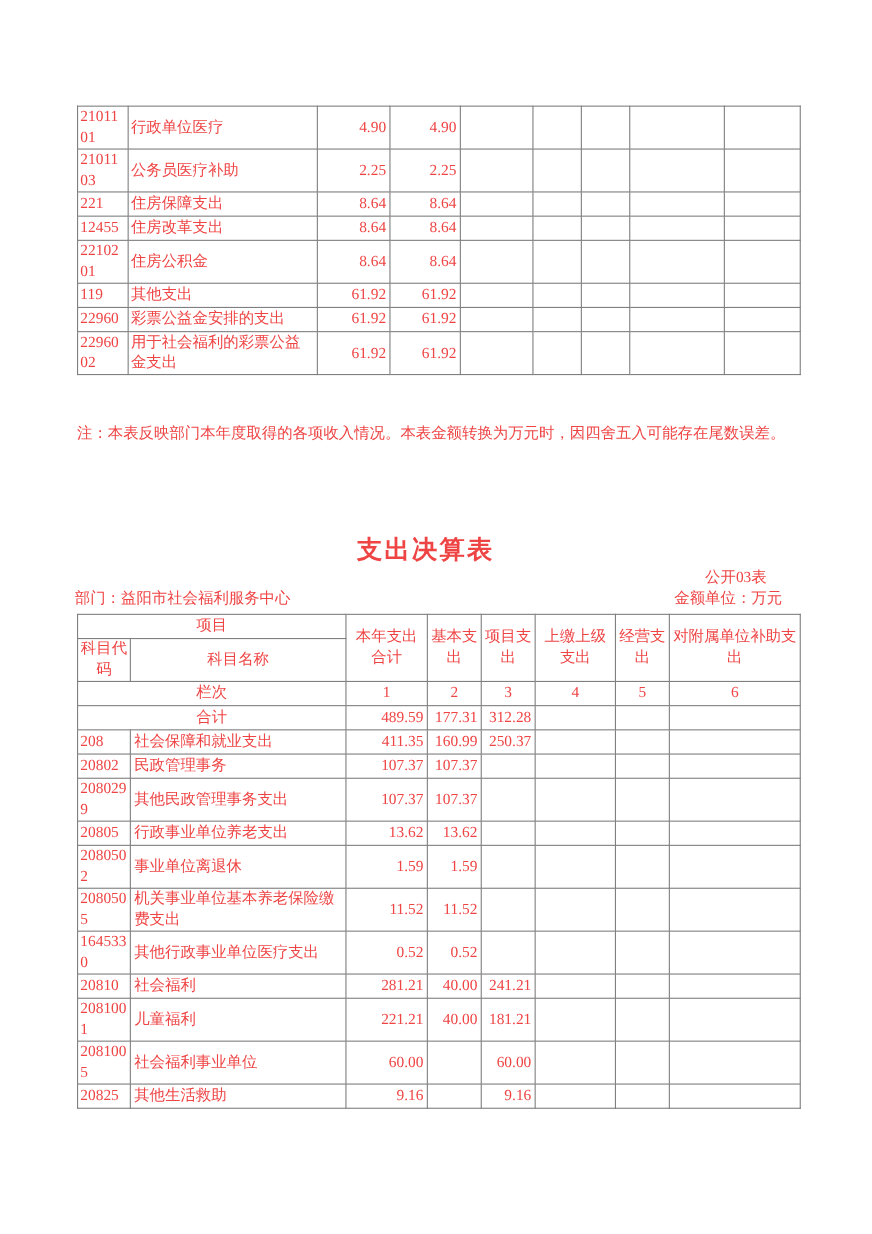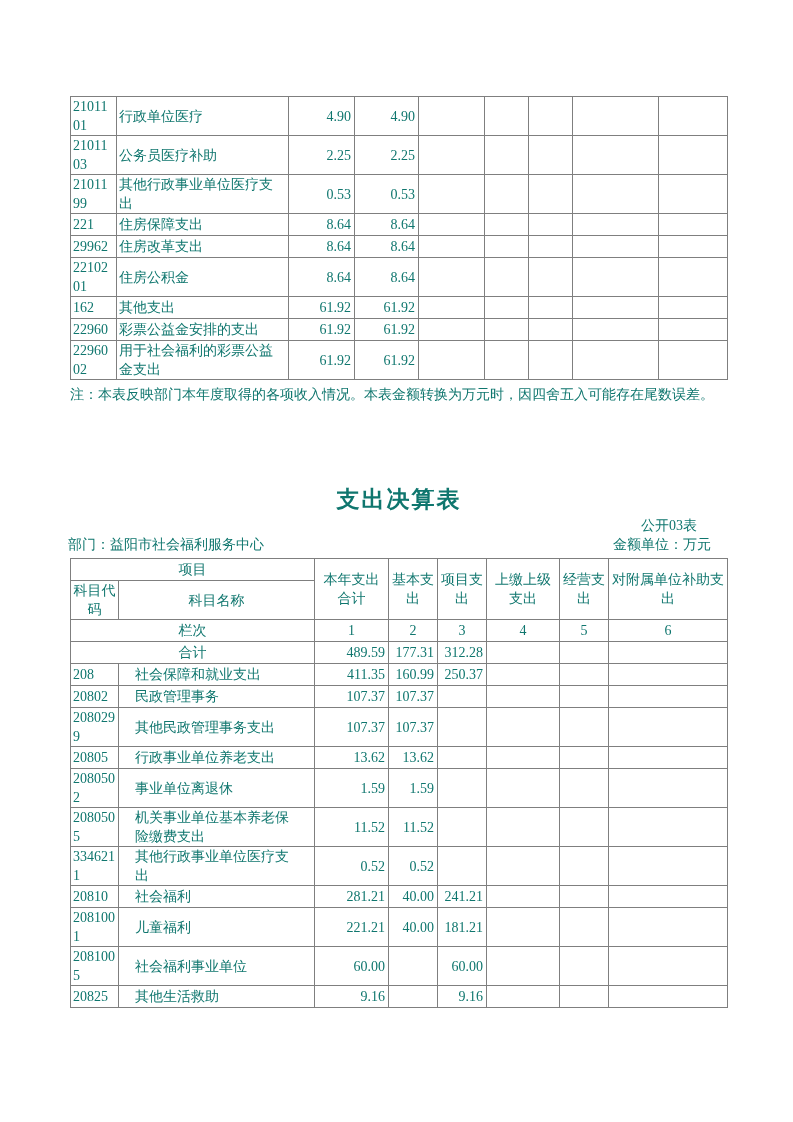--- a/index.html
+++ b/index.html
@@ -1,48 +1,48 @@
 <!DOCTYPE html>
 <html><head>
 <meta charset="utf-8">
 <style>
   html,body{margin:0;padding:0;background:#ffffff;}
   .page{
     position:relative;width:793px;height:1122px;background:#ffffff;
-    font-family:"Liberation Serif","DejaVu Serif",serif;color:#0f766e;
+    font-family:"Liberation Serif","DejaVu Serif",serif;color:#ef4444;
     overflow:hidden;
   }
   .tbl{
     position:absolute;border-collapse:collapse;table-layout:fixed;
     font-size:14px;line-height:19px;
   }
   .tbl td{
     border:1px solid #7f7f7f;padding:0 2px;vertical-align:middle;
     overflow:hidden;word-break:break-all;
   }
   .tbl tr{height:22px;}
   td.code{padding:0 4px 0 2px;text-align:left;}
   td.name{padding:0 9px 0 2px;text-align:left;margin-left:27px;}
   .expense td.code{padding:0 2px;}
-  .expense td.name{padding:0 16px;}
+  .expense td.name{padding:0 3px;}
   td.num{text-align:right;padding:0 3px 0 1px;}
   td.ctr{text-align:center;}
   .bold{font-weight:normal;}
   .income{left:70px;top:96px;width:657px;}
   .expense{left:70px;top:558px;width:657px;}
   .expense tr.h1{height:22px;}
   .expense tr.h2{height:38px;}
   .expense tr.h3{height:22px;}
   .expense tr.h4{height:22px;}
   .note{
     position:absolute;left:70px;top:384px;width:658px;
     font-size:14px;line-height:22px;text-align:justify;
   }
   .title{
-    position:absolute;left:12px;top:484px;width:774px;margin:0;
+    position:absolute;left:0;top:484px;width:774px;margin:0;
     font-size:23px;font-weight:bold;text-align:center;letter-spacing:2px;
   }
   .doc-label{position:absolute;left:613px;top:517px;font-size:14px;line-height:18px;margin-left:28px;}
   .dept{position:absolute;left:68px;top:536px;font-size:14px;line-height:18px;}
   .unit{position:absolute;left:613px;top:536px;font-size:14px;line-height:18px;}
 </style>
 </head>
 <body>
 
 <div class="page">
@@ -76,43 +76,32 @@
           <td class="name">公务员医疗补助</td>
           <td class="num">2.25</td>
           <td class="num">2.25</td>
           <td class="num"></td>
           <td class="num"></td>
           <td class="num"></td>
           <td class="num"></td>
           <td class="num"></td>
         </tr>
         <tr>
-          <td class="code">2101199</td>
-          <td class="name">其他行政事业单位医疗支出</td>
-          <td class="num">0.53</td>
-          <td class="num">0.53</td>
-          <td class="num"></td>
-          <td class="num"></td>
-          <td class="num"></td>
-          <td class="num"></td>
-          <td class="num"></td>
-        </tr>
-        <tr>
           <td class="code">221</td>
           <td class="name">住房保障支出</td>
           <td class="num">8.64</td>
           <td class="num">8.64</td>
           <td class="num"></td>
           <td class="num"></td>
           <td class="num"></td>
           <td class="num"></td>
           <td class="num"></td>
         </tr>
         <tr>
-          <td class="code">29962</td>
+          <td class="code">12455</td>
           <td class="name">住房改革支出</td>
           <td class="num">8.64</td>
           <td class="num">8.64</td>
           <td class="num"></td>
           <td class="num"></td>
           <td class="num"></td>
           <td class="num"></td>
           <td class="num"></td>
         </tr>
         <tr>
@@ -120,21 +109,21 @@
           <td class="name">住房公积金</td>
           <td class="num">8.64</td>
           <td class="num">8.64</td>
           <td class="num"></td>
           <td class="num"></td>
           <td class="num"></td>
           <td class="num"></td>
           <td class="num"></td>
         </tr>
         <tr>
-          <td class="code">162</td>
+          <td class="code">119</td>
           <td class="name">其他支出</td>
           <td class="num">61.92</td>
           <td class="num">61.92</td>
           <td class="num"></td>
           <td class="num"></td>
           <td class="num"></td>
           <td class="num"></td>
           <td class="num"></td>
         </tr>
         <tr>
@@ -269,21 +258,21 @@
           <td class="code">2080505</td>
           <td class="name">机关事业单位基本养老保险缴费支出</td>
           <td class="num">11.52</td>
           <td class="num">11.52</td>
           <td class="num"></td>
           <td class="num"></td>
           <td class="num"></td>
           <td class="num"></td>
         </tr>
         <tr>
-          <td class="code">3346211</td>
+          <td class="code">1645330</td>
           <td class="name">其他行政事业单位医疗支出</td>
           <td class="num">0.52</td>
           <td class="num">0.52</td>
           <td class="num"></td>
           <td class="num"></td>
           <td class="num"></td>
           <td class="num"></td>
         </tr>
         <tr>
           <td class="code">20810</td>

